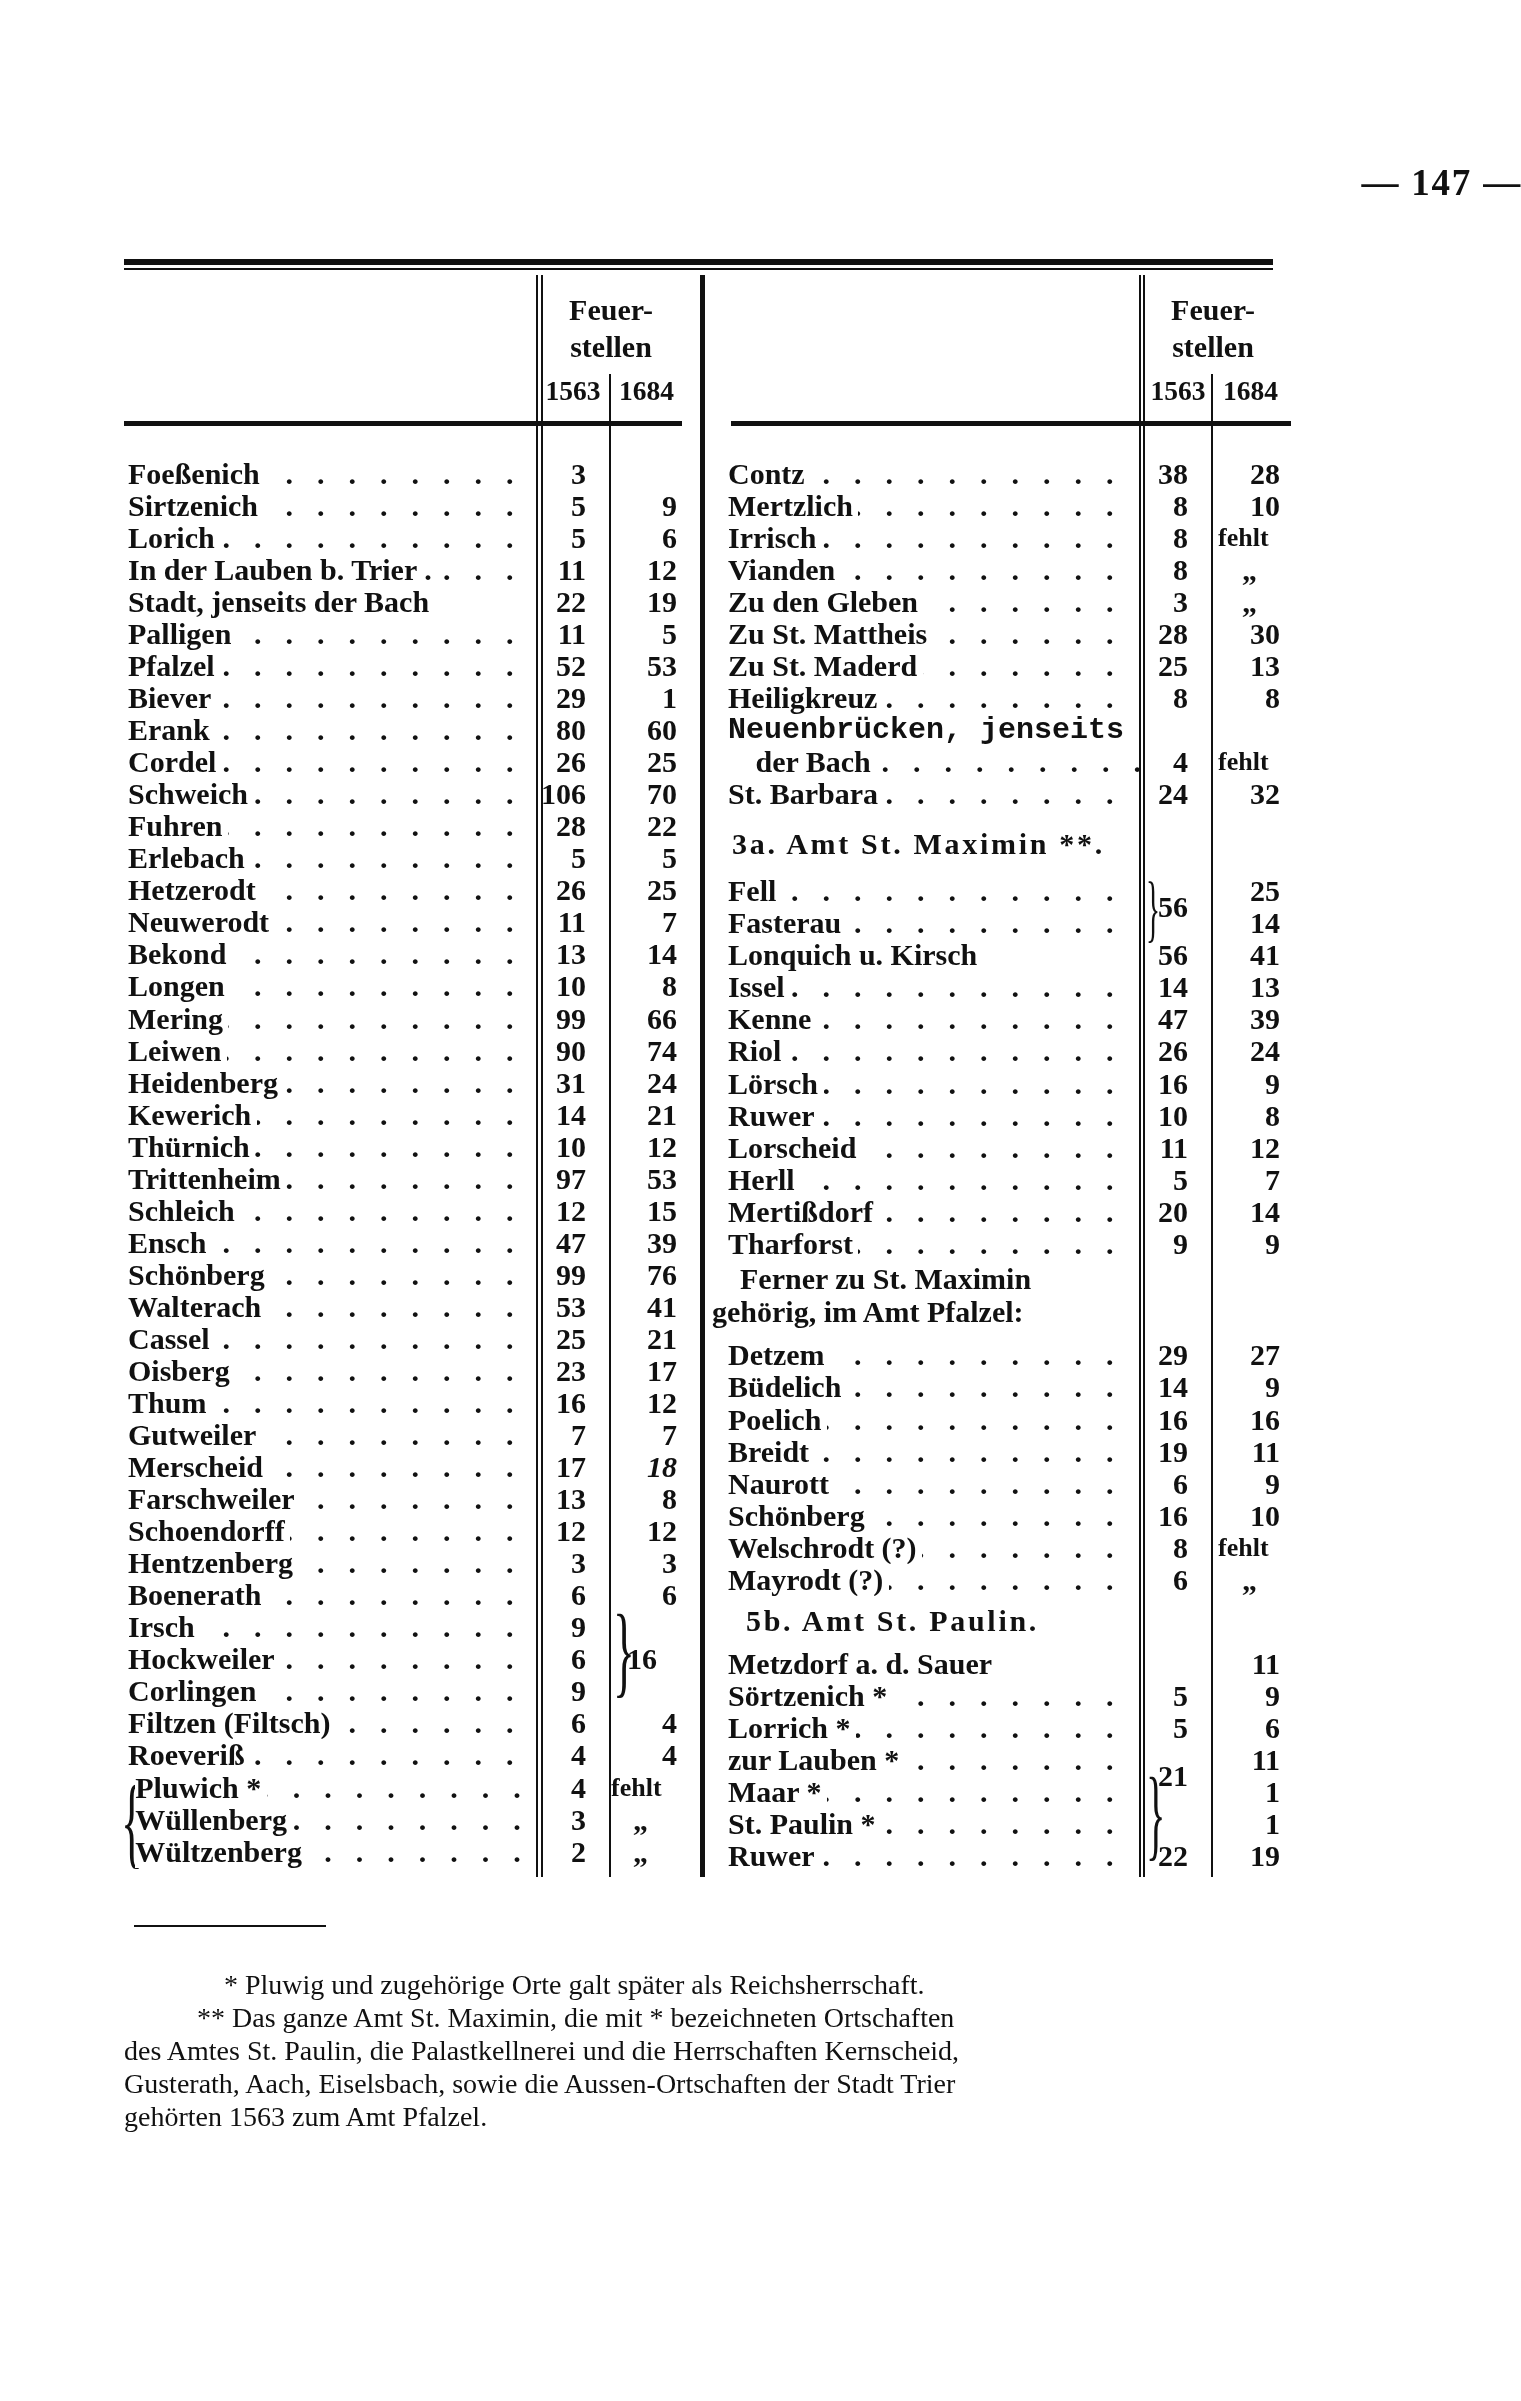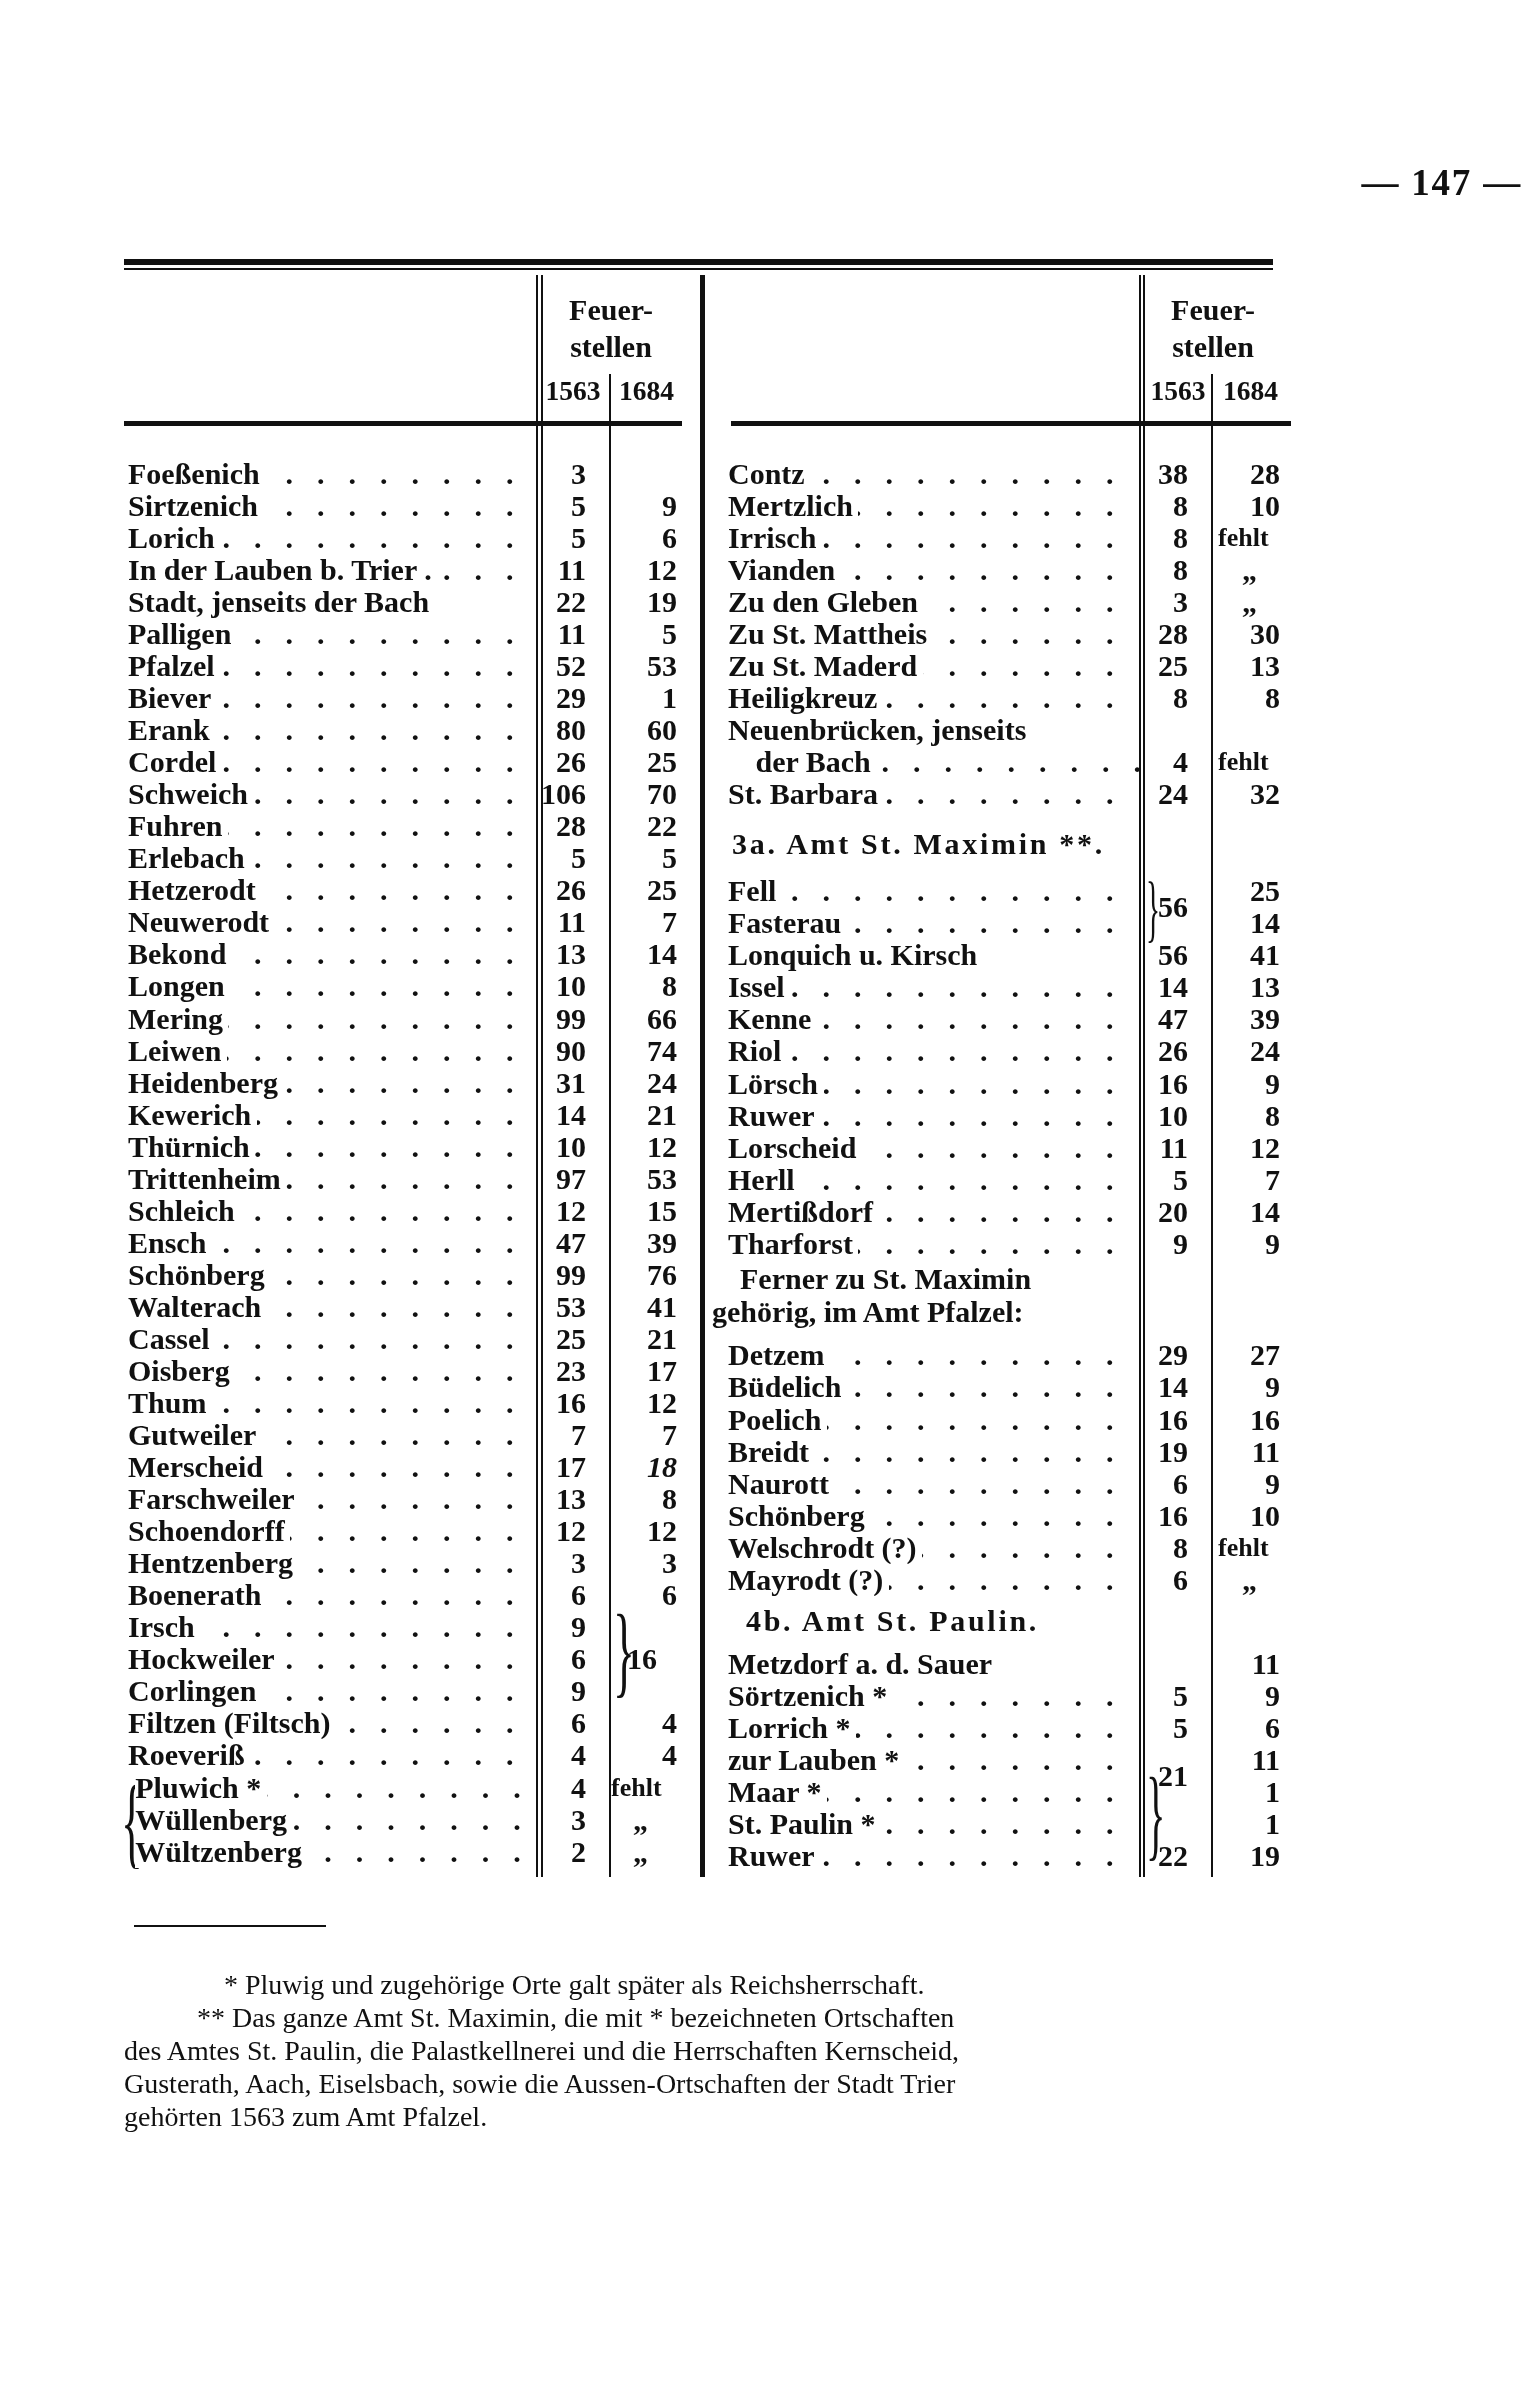--- a/index.html
+++ b/index.html
@@ -309,21 +309,21 @@
       <div class="name" style="width: 394px; left: 0px;"><div class="dots" style="text-align: right;">................</div><span class="lbl">Zu St. Maderd</span></div>
       <div class="v1" style="left: 398px; width: 62px;">25</div>
       <div class="v2" style="left: 479px; width: 73px;">13</div>
     </div>
     <div class="row" style="left: 728px; top: 682px; width: 563px;">
       <div class="name" style="width: 394px; left: 0px;"><div class="dots" style="text-align: right;">................</div><span class="lbl">Heiligkreuz</span></div>
       <div class="v1" style="left: 398px; width: 62px;">8</div>
       <div class="v2" style="left: 479px; width: 73px;">8</div>
     </div>
     <div class="row" style="left: 728px; top: 714px; width: 563px;">
-      <div class="name" style="width: 403px; left: 0px;"><span class="lbl">Neuenbrücken, jenseits</span></div>
+      <div class="name" style="width: 403px; left: 0px; font-family: Liberation Mono, monospace;"><span class="lbl">Neuenbrücken, jenseits</span></div>
       <div class="v1" style="left: 398px; width: 62px;"></div>
       <div class="v2" style="left: 479px; width: 73px;"></div>
     </div>
     <div class="row" style="left: 728px; top: 746px; width: 563px;">
       <div class="name" style="width: 394px; left: 27.5px;"><div class="dots" style="text-align: right;">................</div><span class="lbl">der Bach</span></div>
       <div class="v1" style="left: 398px; width: 62px;">4</div>
       <div class="v2 small" style="left: 490px; width: 73px; text-align: left;">fehlt</div>
     </div>
     <div class="row" style="left: 728px; top: 778px; width: 563px;">
       <div class="name" style="width: 394px; left: 0px;"><div class="dots" style="text-align: right;">................</div><span class="lbl">St. Barbara</span></div>
@@ -463,21 +463,21 @@
     <div class="row" style="left: 728px; top: 1840px; width: 563px;">
       <div class="name" style="width: 394px; left: 0px;"><div class="dots" style="text-align: right;">................</div><span class="lbl">Ruwer</span></div>
       <div class="v1" style="left: 398px; width: 62px;">22</div>
       <div class="v2" style="left: 479px; width: 73px;">19</div>
     </div>
   </div>
 
 <div class="section" style="left:732px; top:827px;">3a. Amt St. Maximin **.</div>
 <div class="sub" style="left:740px; top:1262px;">Ferner zu St. Maximin</div>
 <div class="sub" style="left:712px; top:1295px;">gehörig, im Amt Pfalzel:</div>
-<div class="section" style="left:746px; top:1604px;">4b. Amt St. Paulin.</div>
+<div class="section" style="left:746px; top:1604px;">5b. Amt St. Paulin.</div>
 
 <div class="brace" style="left:613px; top:1600px; font-size:101px; line-height:101px; transform:scaleX(0.45); transform-origin:left;">}</div>
 <div class="brace" style="left:121px; top:1771px; font-size:101px; line-height:101px; transform:scaleX(0.45); transform-origin:left;">{</div>
 <div class="brace" style="left:1146px; top:872px; font-size:73px; line-height:73px; transform:scaleX(0.4); transform-origin:left;">}</div>
 <div class="brace" style="left:1146px; top:1763px; font-size:101px; line-height:101px; transform:scaleX(0.4); transform-origin:left;">}</div>
 
 <div class="rule" style="left:134px; top:1925px; width:192px; height:1.8px;"></div>
 
 <div class="foot" style="left:224px; top:1968px;">* Pluwig und zugehörige Orte galt später als Reichsherrschaft.</div>
 <div class="foot" style="left:197px; top:2001px;">** Das ganze Amt St. Maximin, die mit * bezeichneten Ortschaften</div>

